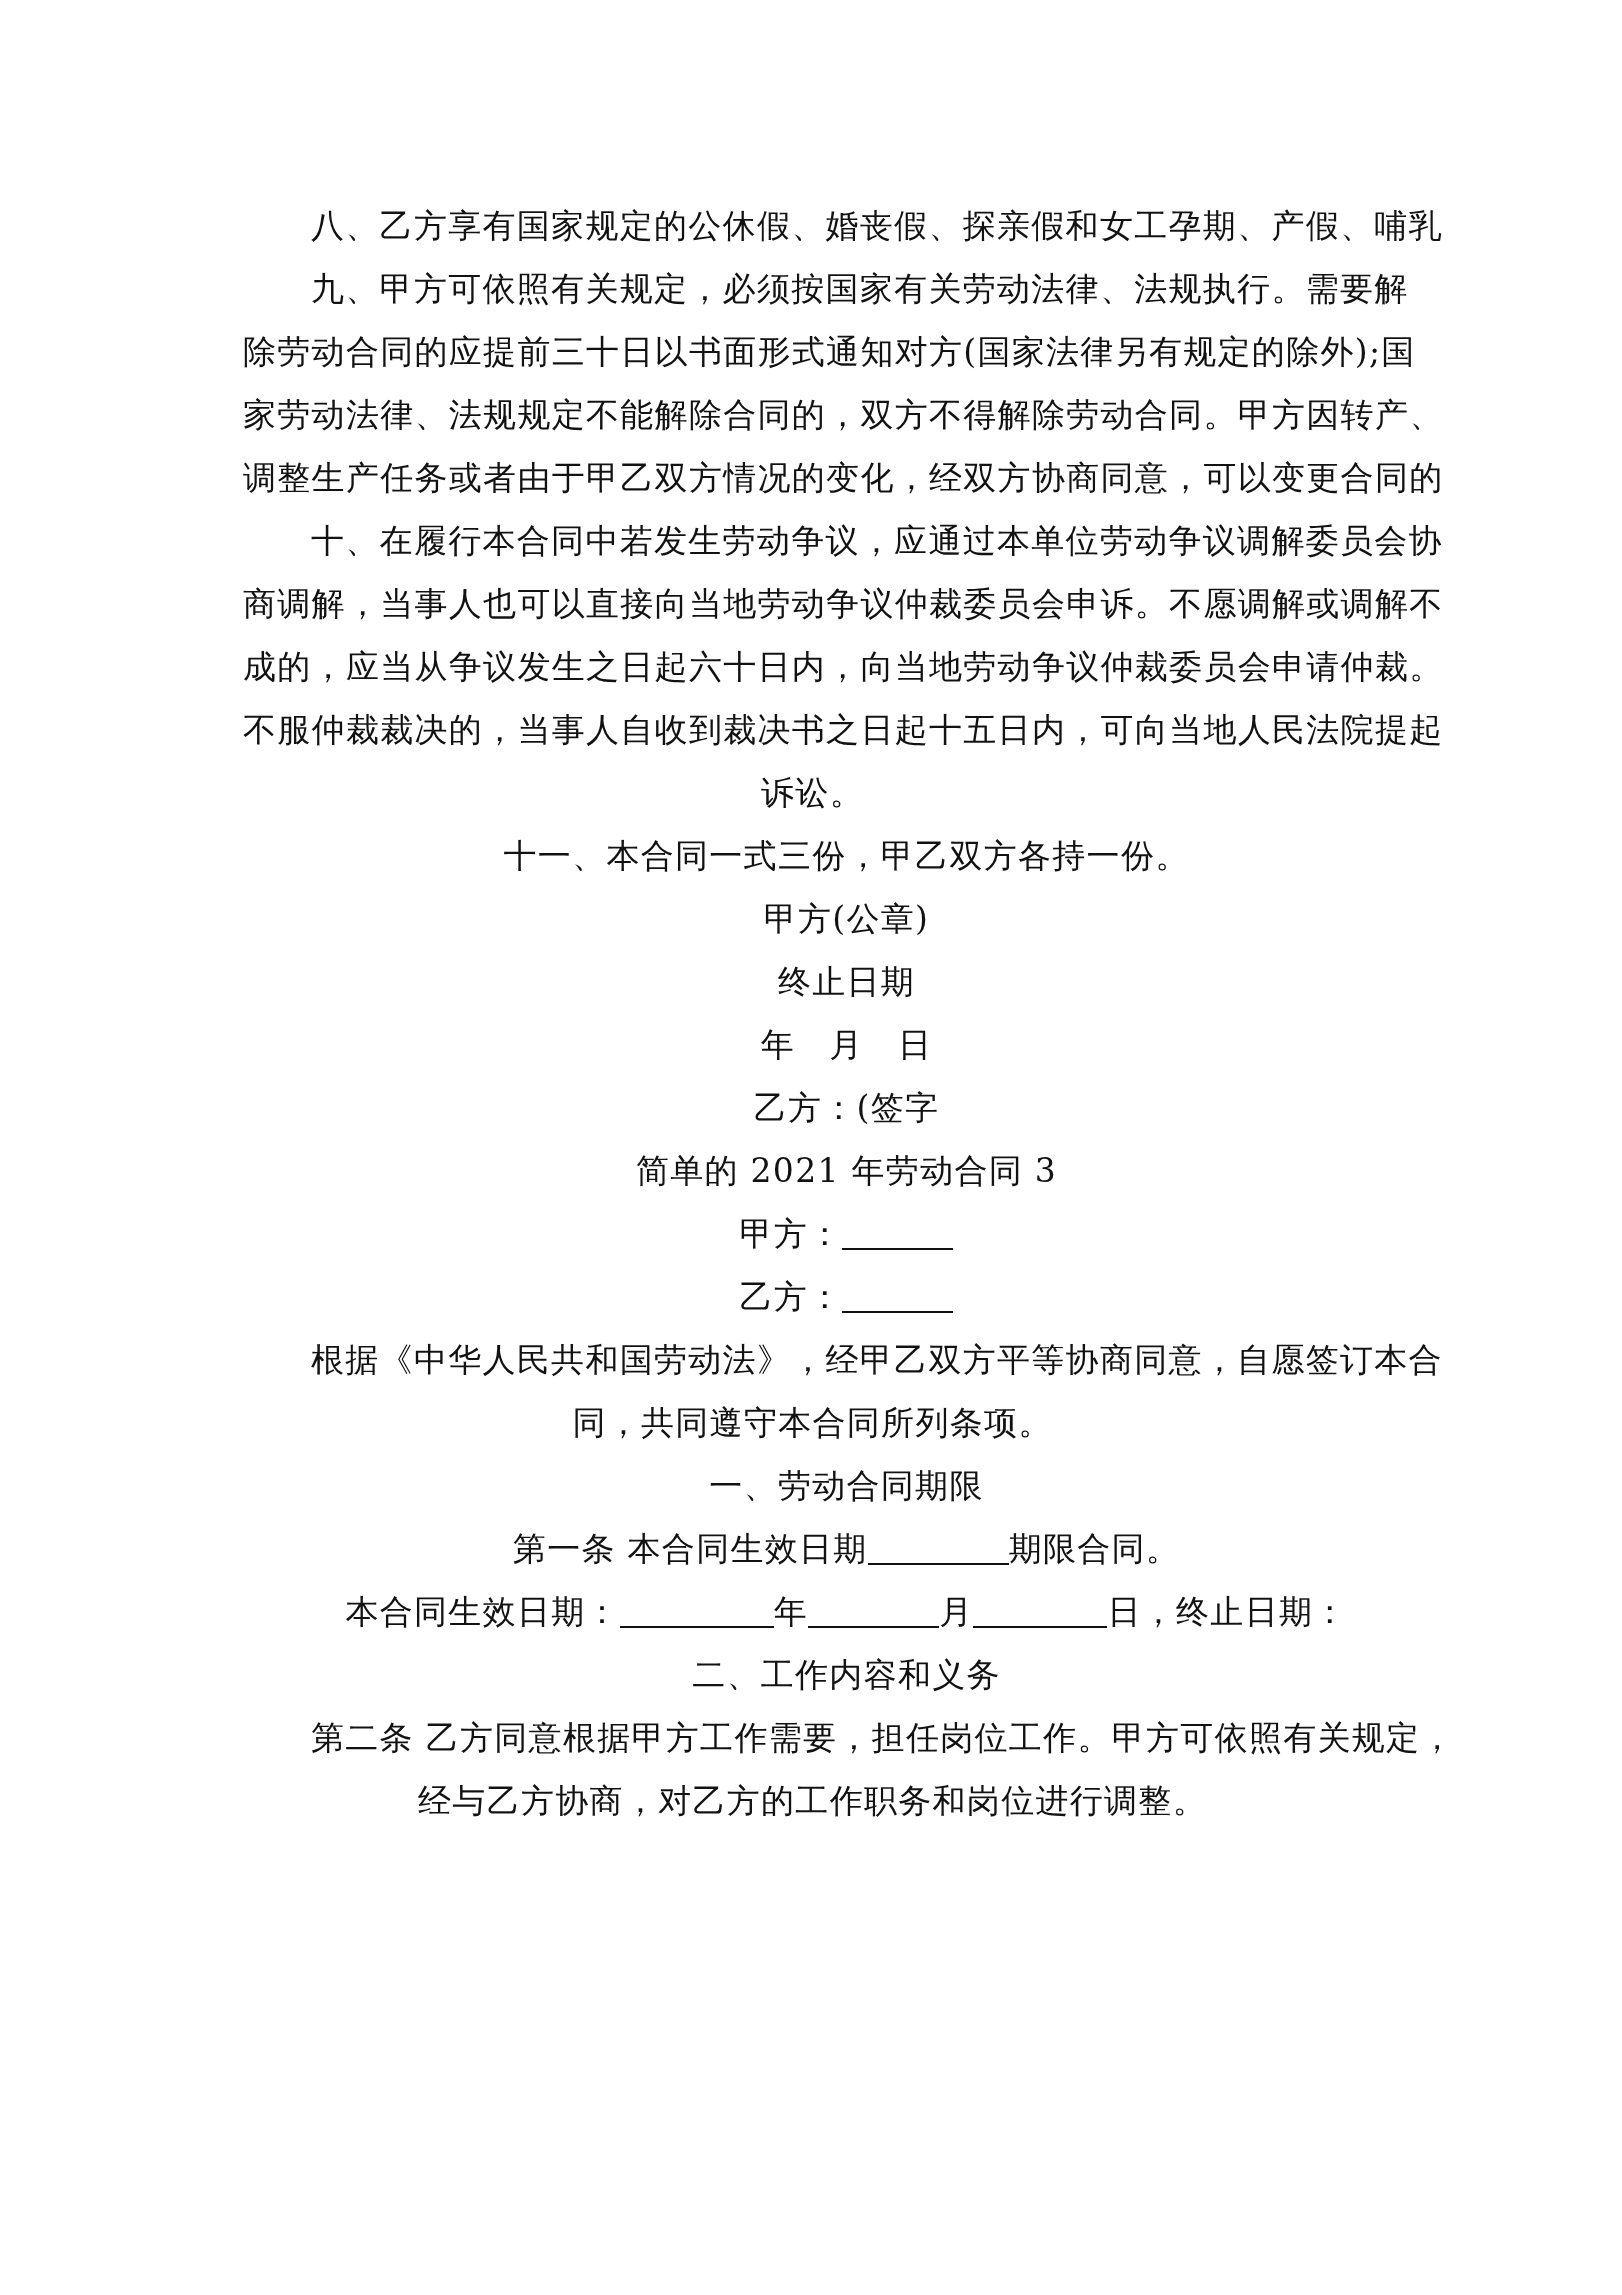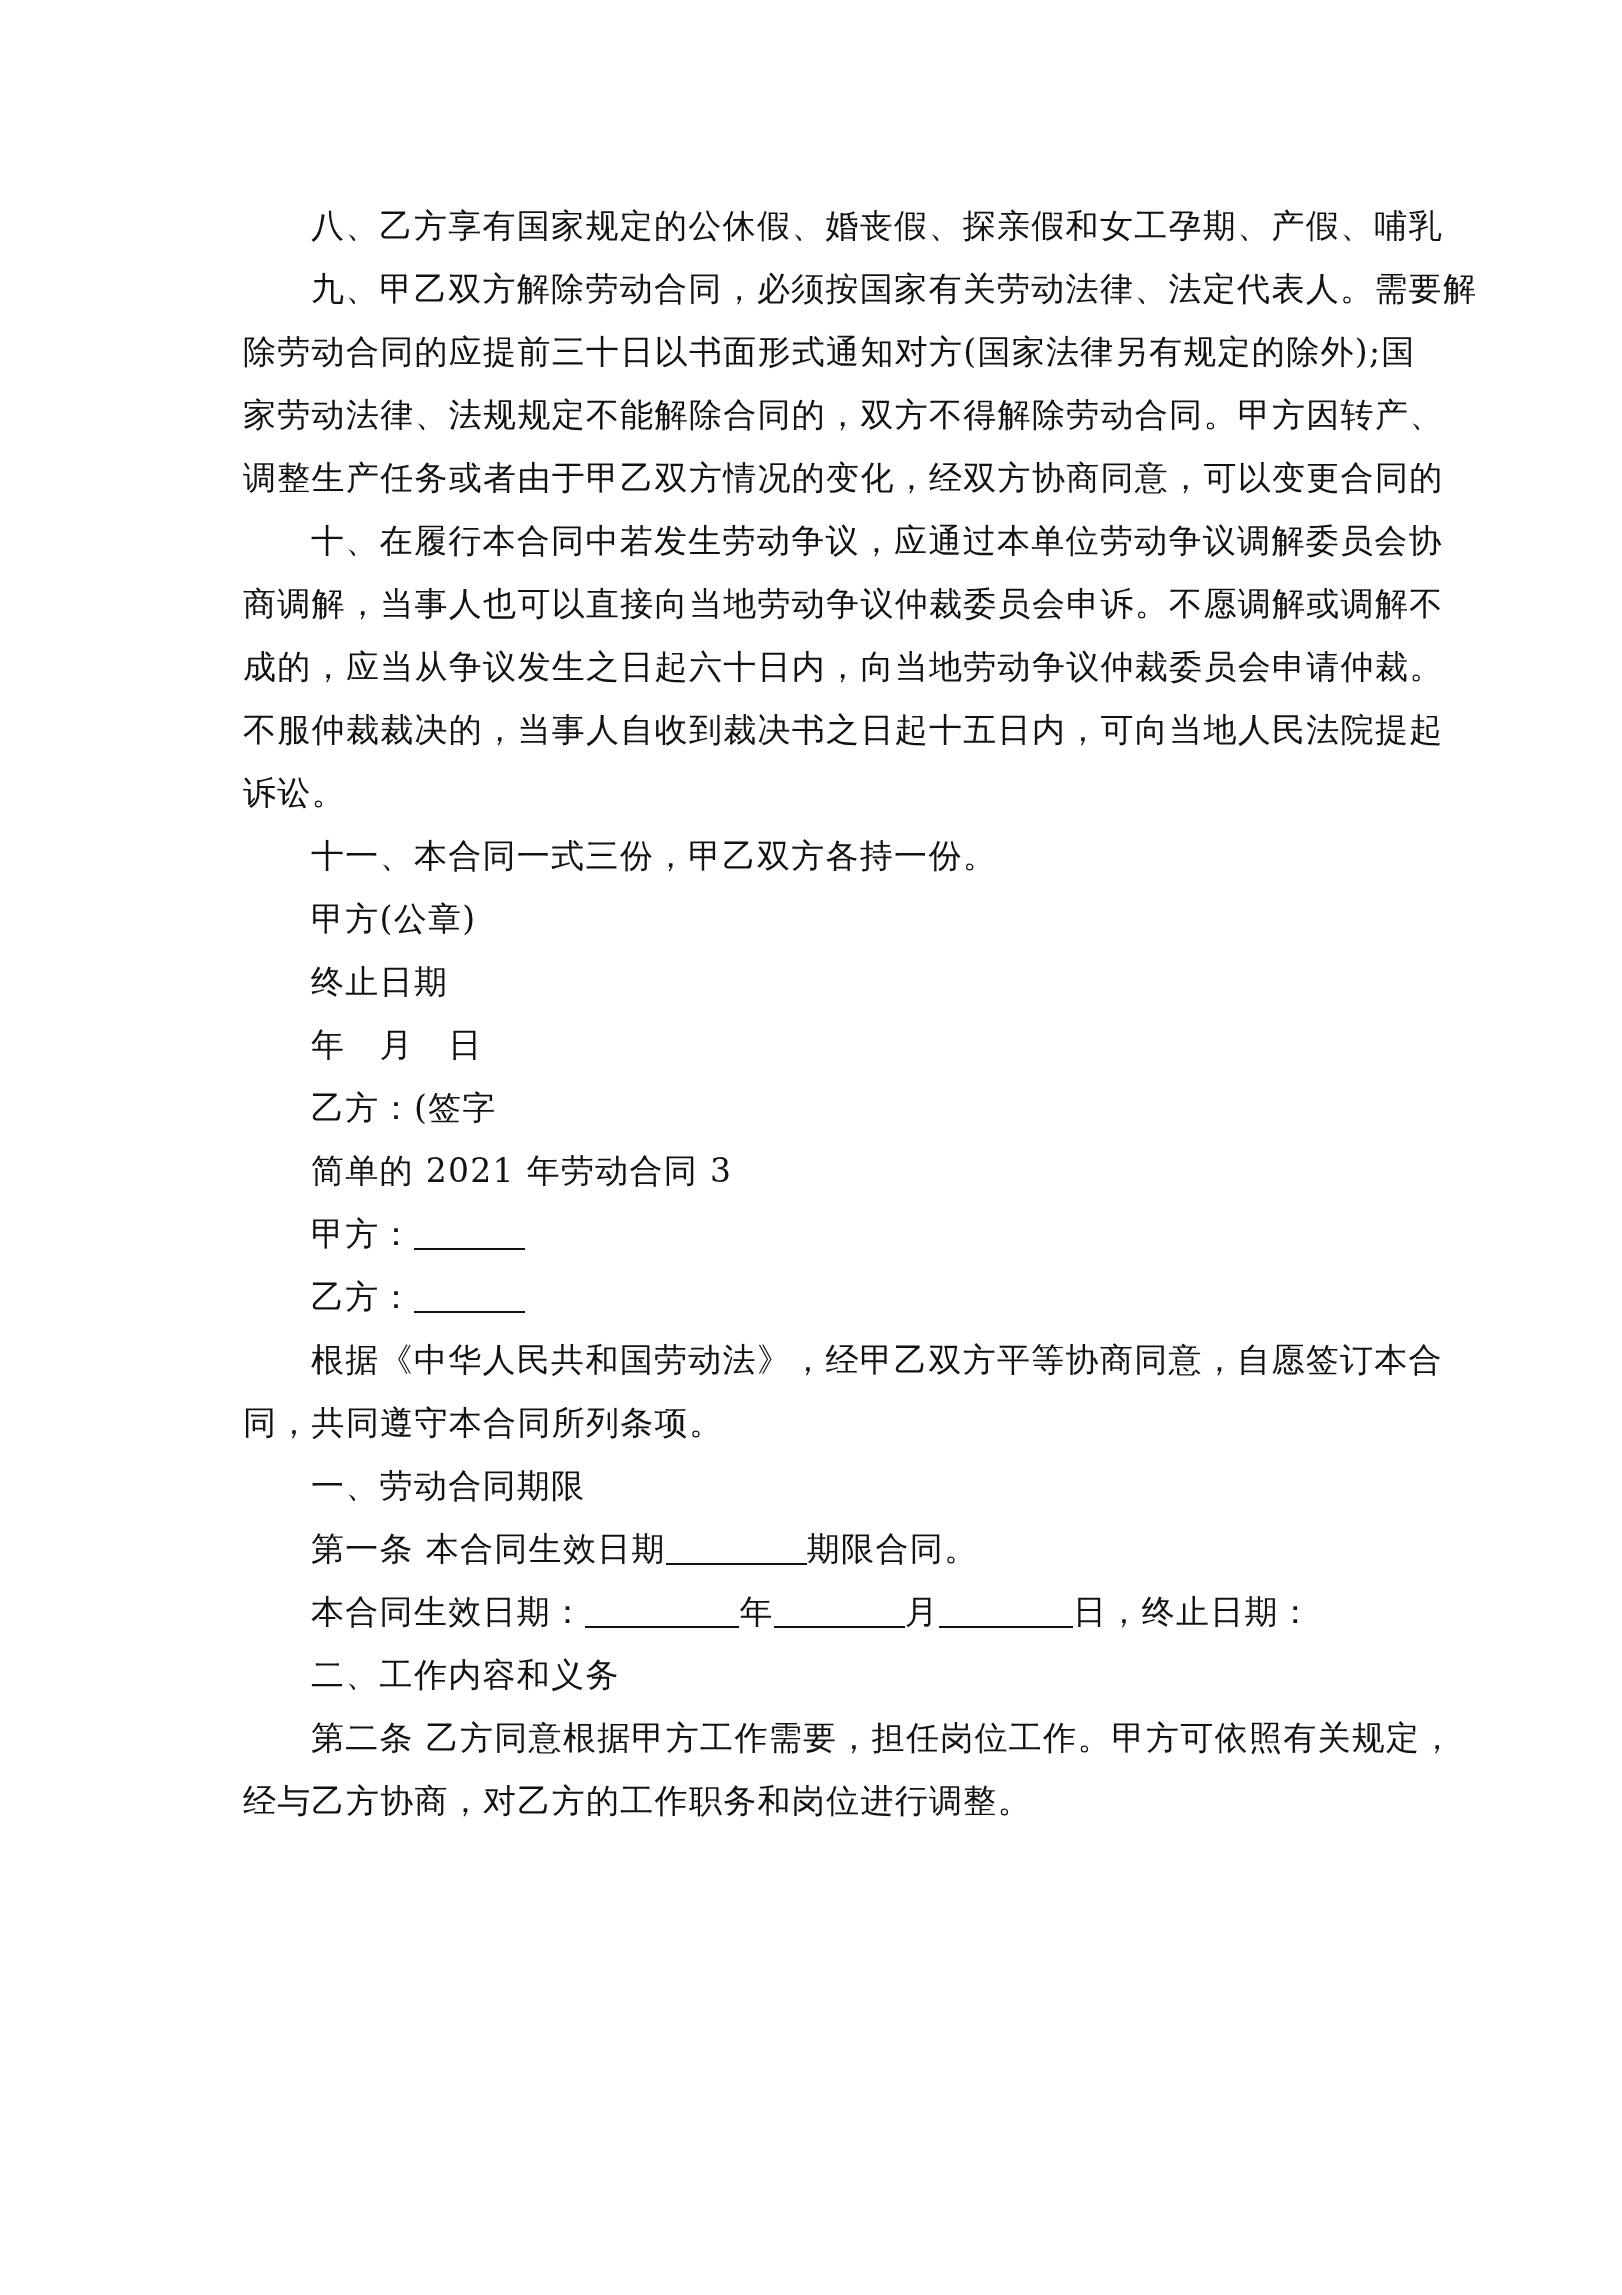--- a/index.html
+++ b/index.html
@@ -19,20 +19,21 @@
     background: #ffffff;
     overflow: hidden;
     font-family: "DejaVu Serif", "Liberation Serif", serif;
     color: #121212;
   }
   .content {
     position: absolute;
     left: 243px;
     top: 194px;
     width: 1139px;
+    text-align: center;
   }
   .line {
     height: 63px;
     line-height: 63px;
     font-size: 33px;
     letter-spacing: 1.3px;
     white-space: nowrap;
     overflow: visible;
   }
   .line.indent {
@@ -44,21 +45,21 @@
     border-bottom: 2px solid #121212;
     vertical-align: -5.2px;
   }
 </style>
 </head>
 <body>
 
 <div class="page">
   <div class="content">
       <div class="line indent">八、乙方享有国家规定的公休假、婚丧假、探亲假和女工孕期、产假、哺乳</div>
-      <div class="line indent">九、甲乙双方解除劳动合同，必须按国家有关劳动法律、法定代表人。需要解</div>
+      <div class="line indent">九、甲方可依照有关规定，必须按国家有关劳动法律、法规执行。需要解</div>
       <div class="line">除劳动合同的应提前三十日以书面形式通知对方(国家法律另有规定的除外);国</div>
       <div class="line">家劳动法律、法规规定不能解除合同的，双方不得解除劳动合同。甲方因转产、</div>
       <div class="line">调整生产任务或者由于甲乙双方情况的变化，经双方协商同意，可以变更合同的</div>
       <div class="line indent">十、在履行本合同中若发生劳动争议，应通过本单位劳动争议调解委员会协</div>
       <div class="line">商调解，当事人也可以直接向当地劳动争议仲裁委员会申诉。不愿调解或调解不</div>
       <div class="line">成的，应当从争议发生之日起六十日内，向当地劳动争议仲裁委员会申请仲裁。</div>
       <div class="line">不服仲裁裁决的，当事人自收到裁决书之日起十五日内，可向当地人民法院提起</div>
       <div class="line">诉讼。</div>
       <div class="line indent">十一、本合同一式三份，甲乙双方各持一份。</div>
       <div class="line indent">甲方(公章)</div>

